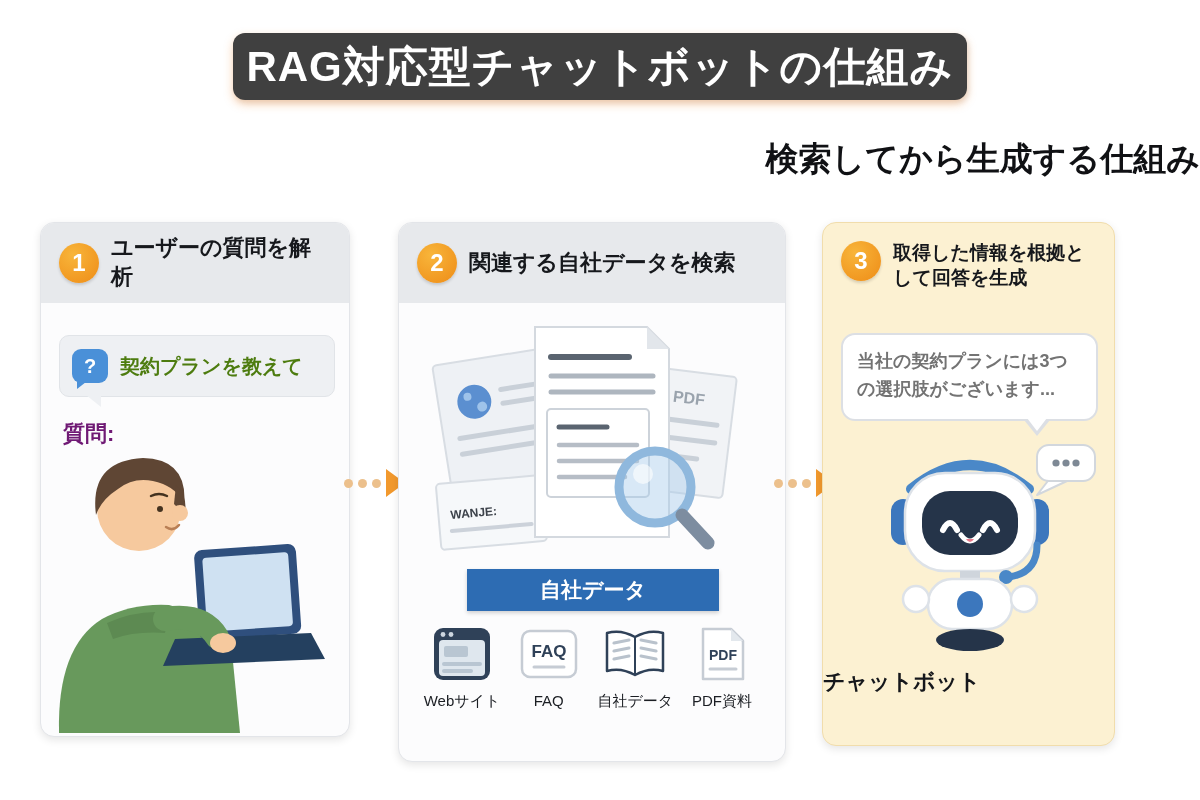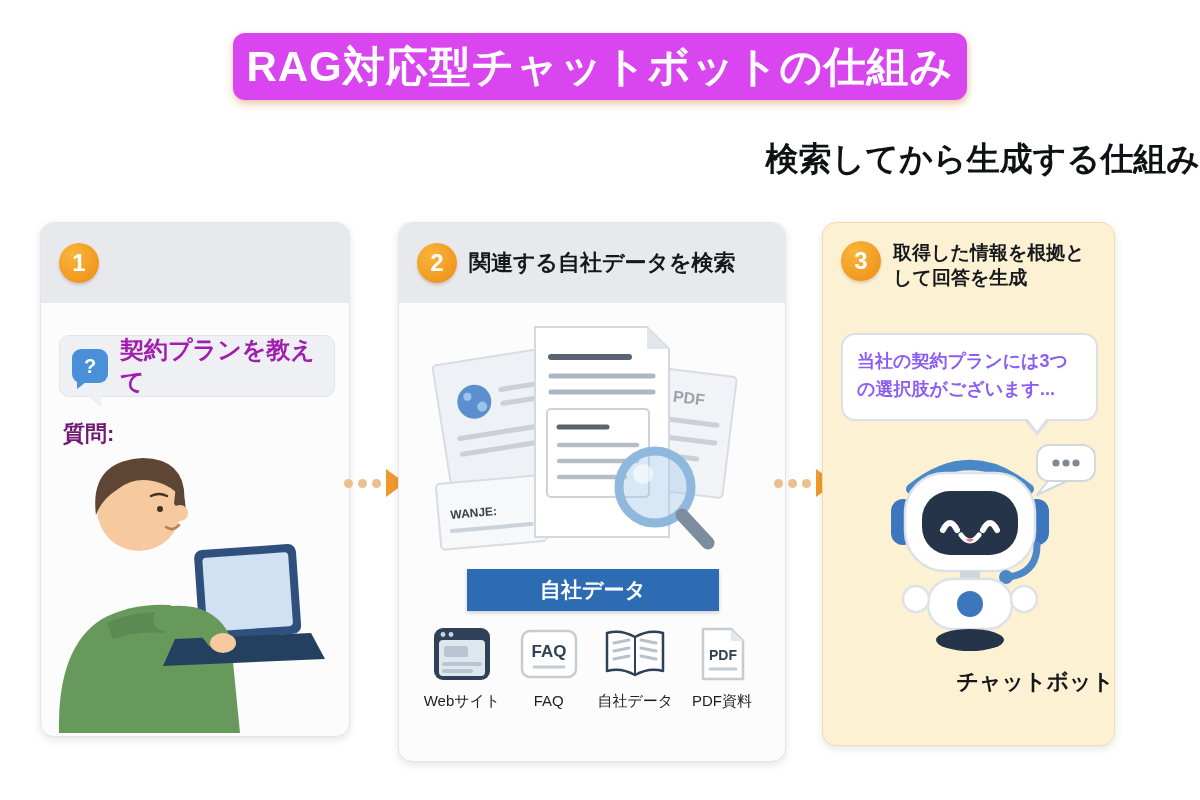--- a/index.html
+++ b/index.html
@@ -3,21 +3,21 @@
 <meta charset="utf-8">
 <style>
   * { margin:0; padding:0; box-sizing:border-box; }
   html,body { width:1200px; height:800px; }
   body { font-family:"Liberation Sans","DejaVu Sans",sans-serif; background:#ffffff; }
   .canvas { position:relative; width:1200px; height:800px; background:#ffffff; overflow:hidden; }
 
   
   .title-banner {
     position:absolute; left:233px; top:33px; width:734px; height:67px;
-    background:#d946ef; border-radius:12px;
+    background:#404040; border-radius:12px;
     display:flex; align-items:center; justify-content:center;
     box-shadow:0 4px 10px rgba(238,125,34,0.35), 2px 3px 5px rgba(0,0,0,0.08);
   }
   .title-banner .t { color:#ffffff; font-size:42px; font-weight:bold; letter-spacing:1px; }
   .subtitle {
     position:absolute; left:0; top:137px; width:100%;
     text-align:right; font-size:33px; font-weight:bold; color:#101114;
   }
 
   
@@ -57,21 +57,21 @@
   }
   .q-icon {
     flex:0 0 auto; width:36px; height:34px; border-radius:9px; background:#4a90d8;
     color:#ffffff; font-size:20px; font-weight:bold;
     display:flex; align-items:center; justify-content:center; position:relative;
   }
   .q-icon::after {
     content:""; position:absolute; left:5px; bottom:-6px; width:0; height:0;
     border-right:9px solid transparent; border-top:7px solid #4a90d8;
   }
-  .q-bubble .q-text { font-size:24px; font-weight:bold; color:#a21caf; }
+  .q-bubble .q-text { font-size:20px; font-weight:bold; color:#4d7c0f; }
   .q-caption { position:absolute; left:22px; top:196px; font-size:22px; font-weight:bold; color:#701a75; }
   .person-svg { position:absolute; left:6px; top:224px; }
 
   
   .flow-arrow { position:absolute; height:30px; display:flex; align-items:center; gap:5px; }
   .arrow-1 { left:344px; top:468px; }
   .arrow-2 { left:774px; top:468px; }
   .flow-arrow .dot { width:9px; height:9px; border-radius:50%; background:#ecc08c; }
   .flow-arrow .head {
     width:0; height:0;
@@ -93,51 +93,52 @@
     display:flex; justify-content:space-between; padding:0 22px;
   }
   .source-item { display:flex; flex-direction:column; align-items:center; gap:9px; width:82px; }
   .source-item .ic { height:58px; display:flex; align-items:center; justify-content:center; }
   .source-item .lb { font-size:15px; font-weight:400; color:#1b1e23; white-space:nowrap; }
 
   
   .a-bubble {
     position:absolute; left:18px; top:110px; width:257px; min-height:88px;
     background:#ffffff; border:2px solid #dcdfe4; border-radius:14px;
-    padding:13px 14px; font-size:18px; font-weight:600; line-height:1.55; color:#8b5cf6;
+    padding:13px 14px; font-size:18px; font-weight:600; line-height:1.55; color:#737373;
   }
   .a-bubble::before {
     content:""; position:absolute; right:46px; bottom:-17px; width:0; height:0;
     border-left:13px solid transparent; border-right:13px solid transparent;
     border-top:16px solid #dcdfe4;
   }
   .a-bubble::after {
     content:""; position:absolute; right:49px; bottom:-12px; width:0; height:0;
     border-left:10px solid transparent; border-right:10px solid transparent;
     border-top:13px solid #ffffff;
   }
   .robot-svg { position:absolute; left:16px; top:214px; }
   .robot-caption {
     position:absolute; left:0; right:0; top:444px;
-    text-align:right; font-size:22px; font-weight:bold; color:#15171b;
+    text-align:left; font-size:22px; font-weight:bold; color:#15171b;
   }
 </style>
 </head>
 <body>
 
 <div class="canvas">
 
   <div class="title-banner">
     <span class="t">RAG対応型チャットボットの仕組み</span>
   </div>
   <div class="subtitle">検索してから生成する仕組み</div>
 
   <section class="panel panel-1">
     <header class="panel-header">
       <span class="num-badge">1</span>
+      <span class="panel-title">ユーザーの質問を解析</span>
     </header>
 
     <div class="q-bubble">
       <span class="q-icon">?</span>
       <span class="q-text">契約プランを教えて</span>
     </div>
     <div class="q-caption">質問:</div>
 
     <svg class="person-svg" width="296" height="286" viewBox="0 0 296 286" aria-hidden="true">
 

